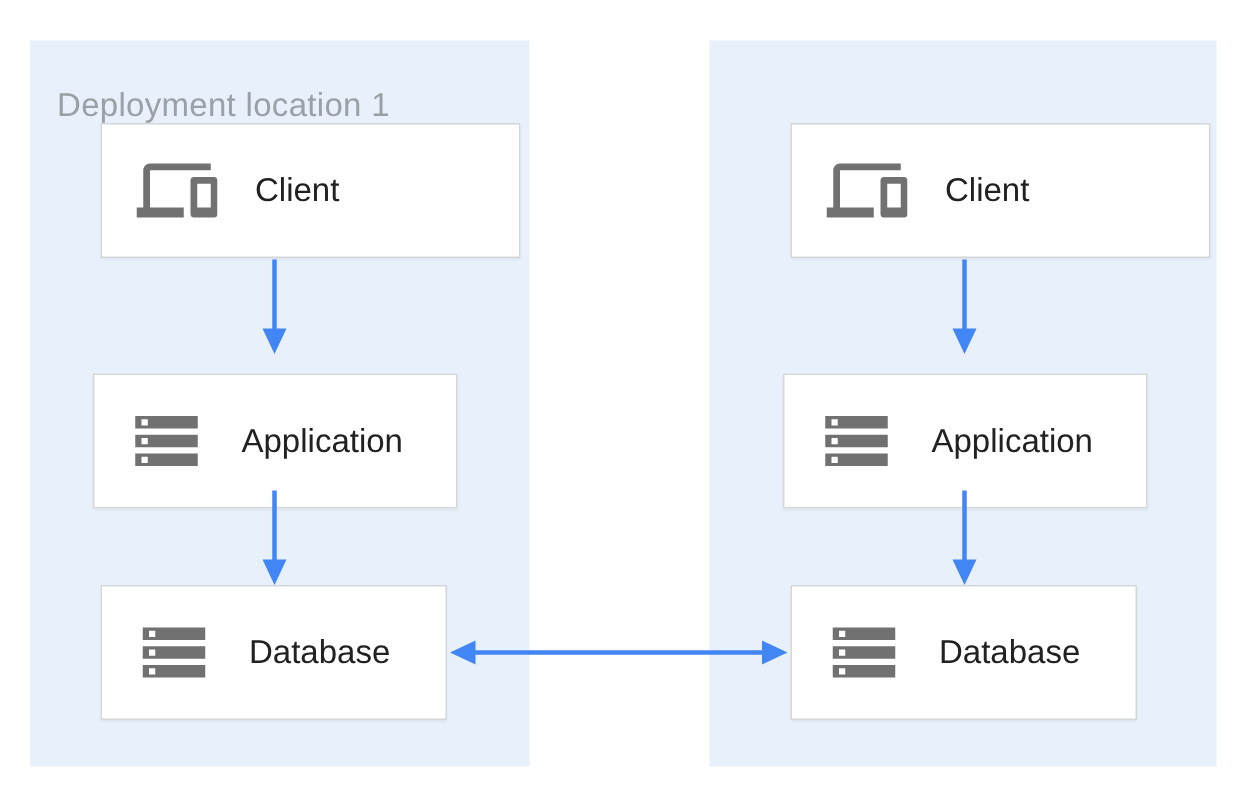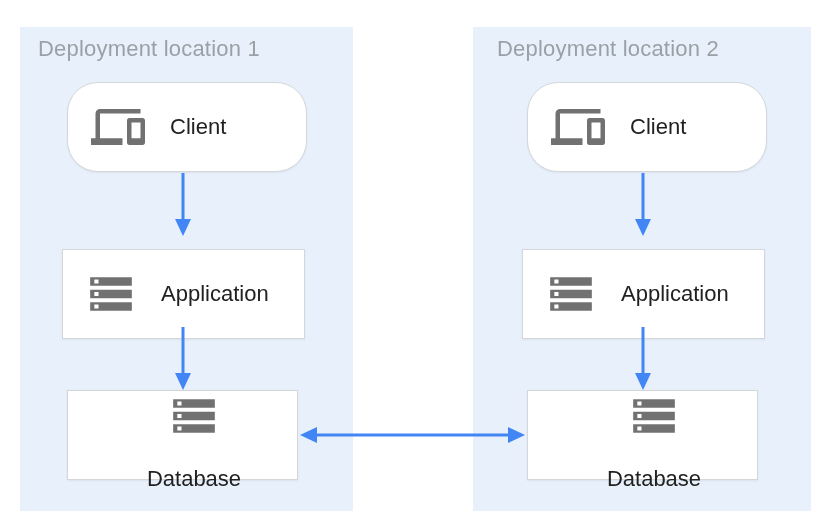--- a/index.html
+++ b/index.html
@@ -18,44 +18,44 @@
     position: absolute;
     top: 27px;
     height: 484px;
     background: #e8f1fb;
   }
   .group-1 { left: 20px;  width: 333px; }
   .group-2 { left: 473px; width: 338px; }
 
   .group-title {
     position: absolute;
-    top: 9px;
+    top: 30px;
     font-size: 22px;
     font-weight: 400;
     letter-spacing: 0.2px;
     color: #9aa0a6;
     white-space: nowrap;
   }
   .group-1 .group-title { left: 18px; }
   .group-2 .group-title { left: 24px; }
 
   .node {
     position: absolute;
     height: 90px;
     background: #ffffff;
     border: 1px solid #d4d7da;
     box-shadow: 0 1px 2px rgba(0,0,0,0.06);
     display: flex;
     align-items: center;
     padding-left: 23px;
     gap: 25px;
   }
-  .node-client { top: 55px;  width: 240px; border-radius: 31px; }
+  .node-client { top: 55px;  width: 280px; }
   .node-app    { top: 222px; width: 243px; }
-  .node-db     { top: 363px; width: 231px; flex-direction: column; }
+  .node-db     { top: 363px; width: 231px; }
   .group-1 .node-client { left: 47px; }
   .group-1 .node-app    { left: 42px; }
   .group-1 .node-db     { left: 47px; }
   .group-2 .node-client { left: 54px; }
   .group-2 .node-app    { left: 49px; }
   .group-2 .node-db     { left: 54px; }
 
   .node-label {
     font-size: 22px;
     color: #212121;
@@ -102,21 +102,20 @@
       <span class="icon">
         <svg width="50" height="50" viewBox="0 0 24 24">
           <path d="M2 20h20v-4H2v4zm2-3h2v2H4v-2zM2 4v4h20V4H2zm4 3H4V5h2v2zm-4 7h20v-4H2v4zm2-3h2v2H4v-2z"></path>
         </svg>
       </span>
       <span class="node-label">Database</span>
     </div>
   </section>
 
   <section class="group group-2">
-    <h2 class="group-title">Deployment location 2</h2>
 
     <div class="node node-client">
       <span class="icon">
         <svg width="54" height="54" viewBox="0 0 24 24">
           <path d="M4 6h18V4H4c-1.1 0-2 .9-2 2v11H0v3h14v-3H4V6zm19 2h-6c-.55 0-1 .45-1 1v10c0 .55.45 1 1 1h6c.55 0 1-.45 1-1V9c0-.55-.45-1-1-1zm-1 9h-4v-7h4v7z"></path>
         </svg>
       </span>
       <span class="node-label">Client</span>
     </div>
 

